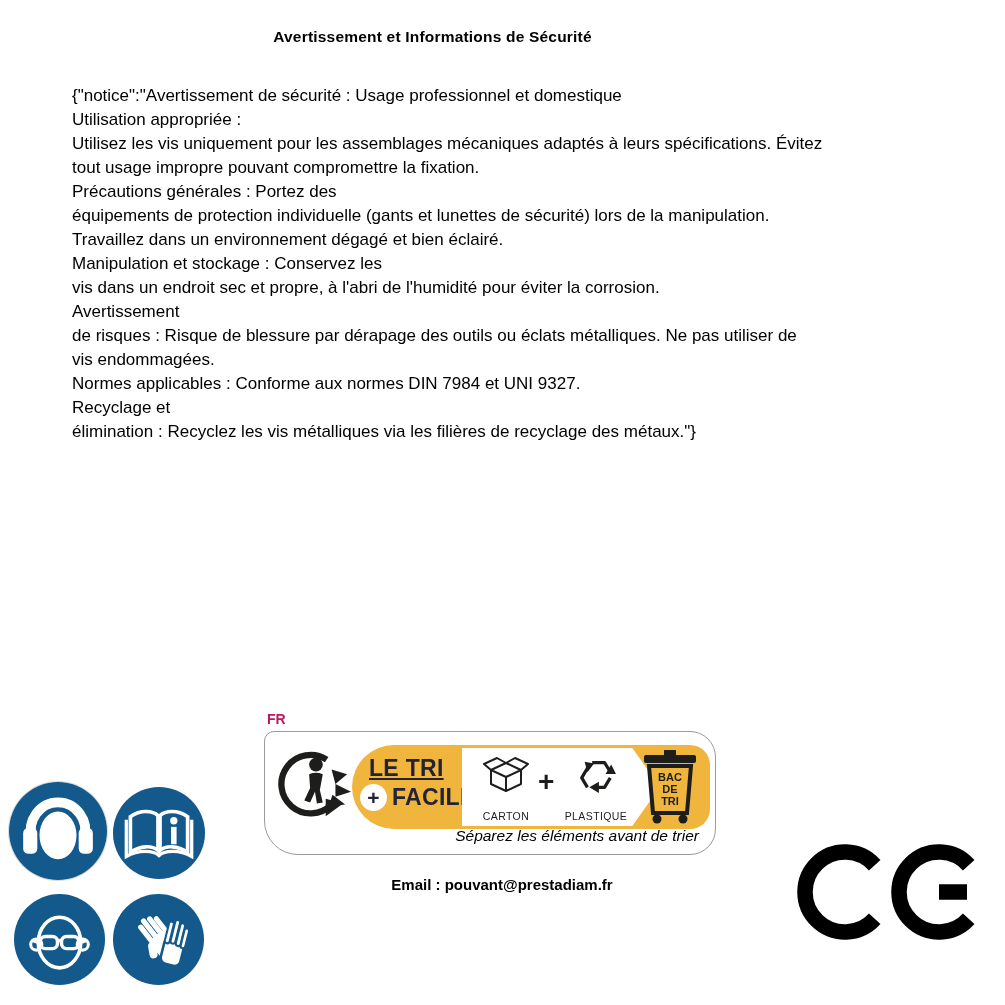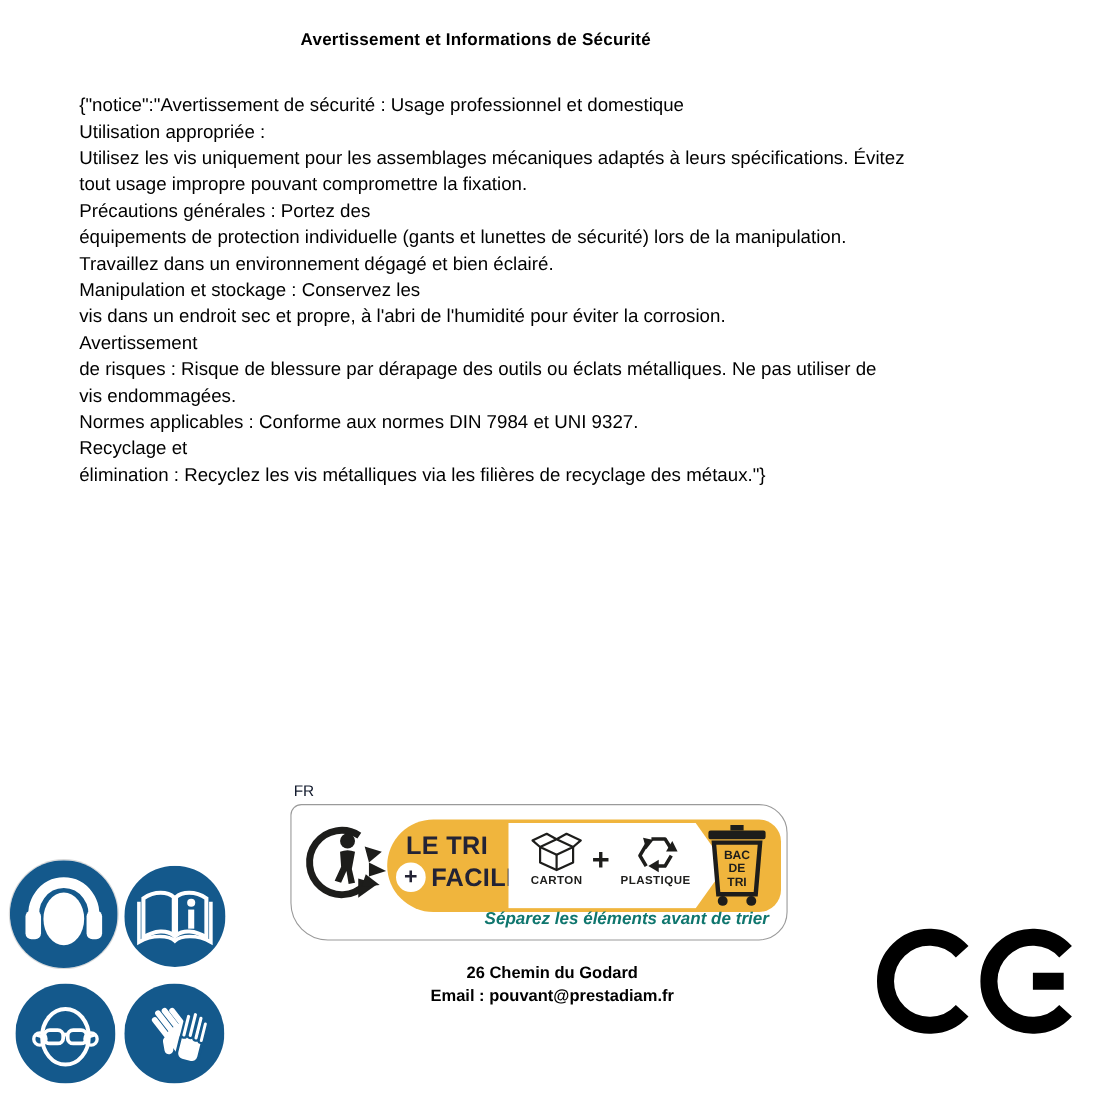--- a/index.html
+++ b/index.html
@@ -14,42 +14,42 @@
 
   
   .sicon{position:absolute;border-radius:50%;}
   .sicon svg{display:block;width:100%;height:100%;}
   .sicon-ear{left:9px;top:782px;width:98px;height:98px;box-shadow:0 0 0 1px #d9d9d9;border-radius:50%;}
   .sicon-book{left:113px;top:787px;width:92px;height:92px;}
   .sicon-eye{left:14px;top:894px;width:91px;height:91px;}
   .sicon-glove{left:113px;top:894px;width:91px;height:91px;}
 
   
-  .fr-code{position:absolute;left:267px;top:711px;font-size:14px;font-weight:normal;color:#0f172a;}
+  .fr-code{position:absolute;left:267px;top:711px;font-size:14px;font-weight:bold;color:#be185d;}
   .tri-box{position:absolute;left:264px;top:731px;width:452px;height:124px;background:#fff;
            border:1.5px solid #9a9a9a;border-radius:10px 26px 26px 34px;box-sizing:border-box;}
   .triman{position:absolute;left:12px;top:10px;width:74px;height:88px;}
   .tri-band{position:absolute;left:87px;top:13px;width:358px;height:84px;background:#F0B53D;
             border-radius:42px 20px 20px 42px;}
-  .tri-head{position:absolute;left:17px;top:10px;color:#232335;font-weight:bold;}
+  .tri-head{position:absolute;left:17px;top:10px;color:#232335;font-weight:bold;text-decoration:underline;}
   .tri-head .l1{font-size:23px;line-height:26px;letter-spacing:.3px;}
   .row2{position:absolute;left:8px;top:39px;display:flex;align-items:center;}
   .plus-circle{width:27px;height:27px;border-radius:50%;background:#fff;color:#232335;
                font-size:21px;font-weight:bold;display:flex;align-items:center;justify-content:center;line-height:1;}
   .l2{font-size:23px;font-weight:bold;color:#232335;margin-left:5px;letter-spacing:.3px;}
   .tri-panel{position:absolute;left:110px;top:3px;width:198px;height:78px;background:#fff;
              clip-path:polygon(0 0,86% 0,100% 50%,86% 100%,0 100%);}
   .mat{position:absolute;text-align:center;color:#1d1d1b;}
   .mat-carton{left:14px;top:8px;width:60px;}
   .mat-plast{left:102px;top:8px;width:64px;}
   .mat svg{display:block;margin:0 auto;}
-  .mat-label{font-size:10.5px;font-weight:bold;letter-spacing:.4px;margin-top:1px;}
+  .mat-label{font-size:10.5px;font-weight:normal;letter-spacing:.4px;margin-top:16px;}
   .mat-plus{position:absolute;left:76px;top:18px;font-size:28px;font-weight:bold;color:#1d1d1b;}
   .bin{position:absolute;left:290px;top:5px;width:56px;height:74px;}
-  .tagline{position:absolute;right:16px;top:95px;font-size:15.5px;font-weight:bold;font-style:italic;color:#0f766e;}
+  .tagline{position:absolute;right:16px;top:95px;font-size:15.5px;font-weight:normal;font-style:italic;color:#000000;}
 
   
   .resp{position:absolute;left:252px;top:874px;width:500px;text-align:center;
         font-size:15px;line-height:21px;font-weight:bold;}
 
   
   .ce{position:absolute;left:797px;top:841px;width:190px;height:102px;}
   .ce svg{display:block;width:100%;height:100%;}
 </style>
 </head>
@@ -182,21 +182,20 @@
         <circle cx="41" cy="69" r="4.5" fill="#1d1d1b"></circle>
         <text x="28" y="31" text-anchor="middle" font-family="Liberation Sans, sans-serif" font-size="11" font-weight="bold" fill="#1d1d1b">BAC</text>
         <text x="28" y="43" text-anchor="middle" font-family="Liberation Sans, sans-serif" font-size="11" font-weight="bold" fill="#1d1d1b">DE</text>
         <text x="28" y="55" text-anchor="middle" font-family="Liberation Sans, sans-serif" font-size="11" font-weight="bold" fill="#1d1d1b">TRI</text>
       </svg>
     </div>
     <div class="tagline">Séparez les éléments avant de trier</div>
   </div>
 
   <div class="resp">
-    <div>26 Chemin du Godard</div>
     <div>Email : pouvant@prestadiam.fr</div>
   </div>
 
   <div class="ce">
     <svg viewBox="0 0 190 100">
       <path d="M77.7,23.2 A40,40 0 1 0 77.7,76.8" fill="none" stroke="#000" stroke-width="15.5"></path>
       <path d="M171.7,23.2 A40,40 0 1 0 171.7,76.8" fill="none" stroke="#000" stroke-width="15.5"></path>
       <path d="M142,50 L170,50" stroke="#000" stroke-width="15.5"></path>
     </svg>
   </div>

